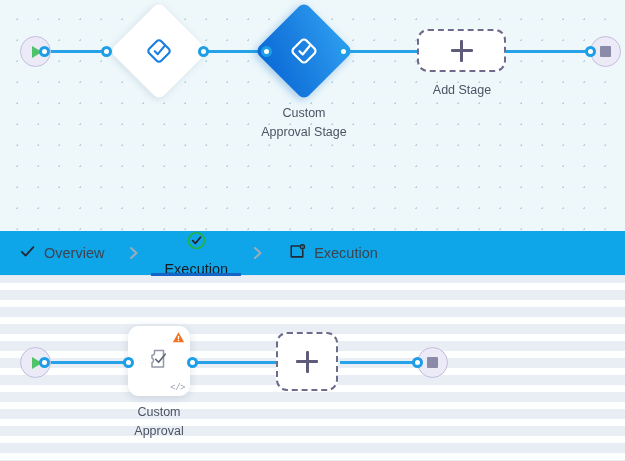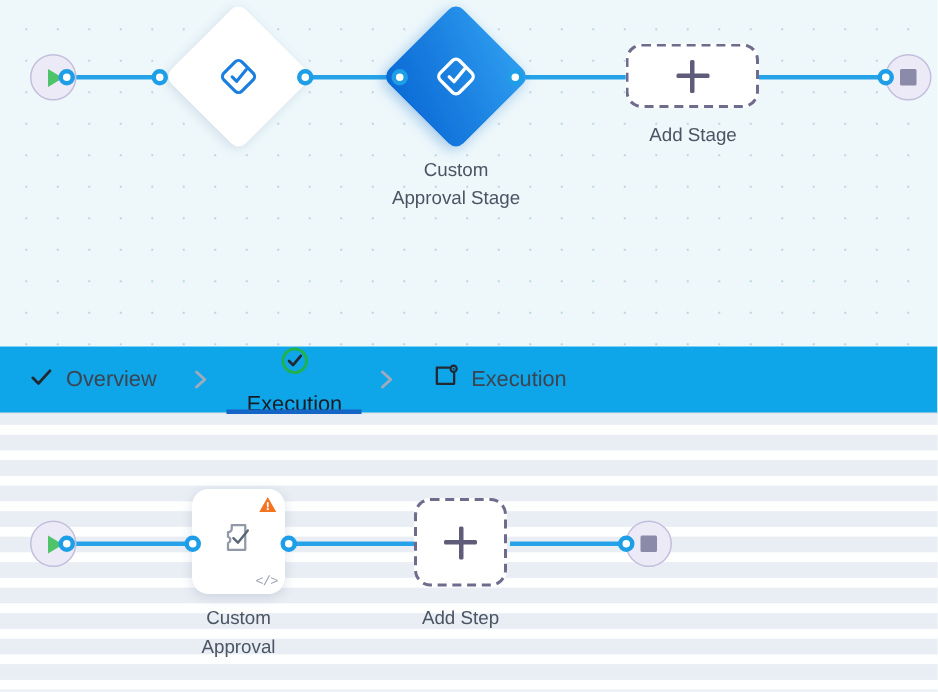--- a/index.html
+++ b/index.html
@@ -308,21 +308,20 @@
       <span class="code-mark">&lt;/&gt;</span>
     </div>
     <div class="port" style="left:123px; top:81px;"></div>
     <div class="port" style="left:187px; top:81px;"></div>
     <div class="caption" style="left:109px; top:127px; width:100px;">Custom
 Approval</div>
 
     <div class="add-box" style="left:276px; top:56px; width:62px; height:59px;">
       <span class="plus-ico"></span>
     </div>
-    <div class="caption" style="left:257px; top:127px; width:100px;">Add Step</div>
 
     <div class="terminal" style="left:417px; top:71px;">
       <div class="stop-sq"></div>
     </div>
     <div class="port" style="left:412px; top:81px;"></div>
   </div>
 
 </div>
 
 </body></html>

